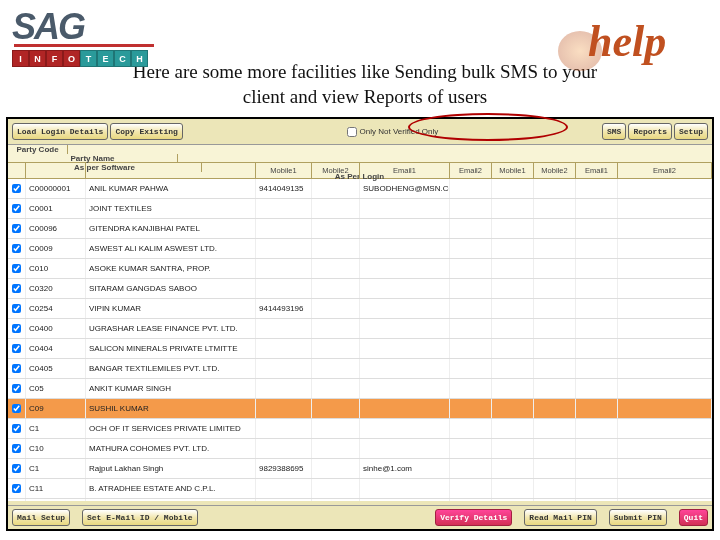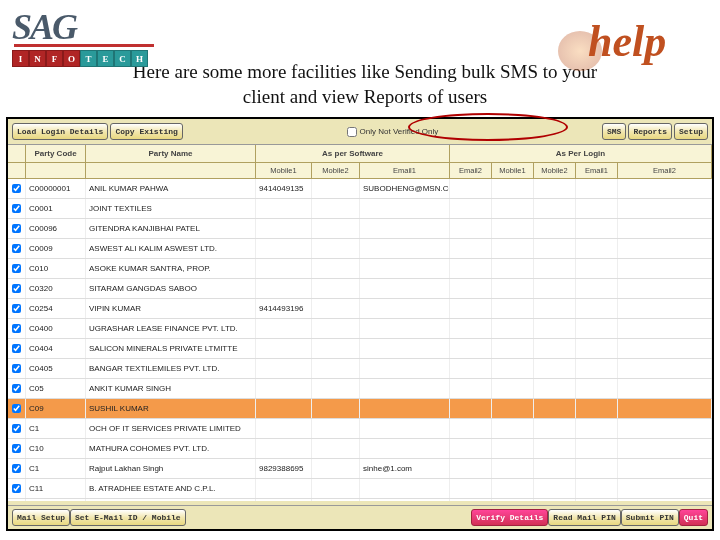--- a/index.html
+++ b/index.html
@@ -1,52 +1,52 @@
 <!DOCTYPE html>
 <html><head>
 <meta charset="utf-8">
 <style>
   * { box-sizing: border-box; margin: 0; padding: 0; }
   body { width: 720px; height: 540px; font-family: Arial, sans-serif; background: #fff; overflow: hidden; }
   .header { position: relative; height: 88px; padding: 6px 12px 0 12px; }
-  .logo { display: inline-block; font-family: Liberation Serif, serif; }
+  .logo { display: inline-block; }
   .logo-sag { font-size: 36px; font-weight: 900; font-style: italic; color: #4a5a6a; letter-spacing: -2px; text-shadow: 1px 1px 0 #fff; }
   .logo-underline { width: 140px; height: 3px; background: #c03030; margin-top: -4px; margin-left: 2px; }
   .logo-sub { margin-top: 3px; display: flex; gap: 0; }
   .sq { width: 17px; height: 17px; display: inline-flex; align-items: center; justify-content: center; font-size: 9px; font-weight: bold; color: #fff; }
   .sq.red { background: #b02525; border: 1px solid #8a1a1a; }
   .sq.teal { background: #2a9a9a; border: 1px solid #1f7575; }
   .help-img { position: absolute; right: 40px; top: 6px; width: 130px; height: 70px; }
   .help-text { font-family: Georgia, serif; font-style: italic; font-size: 44px; font-weight: bold; fill: #c05020; }
   .caption { text-align: center; font-family: Georgia, "Times New Roman", serif; font-size: 19px; line-height: 1.3; color: #111; margin-top: -28px; padding: 0 120px 8px 130px; }
 
   .app-outer { margin: 0 6px; border: 2px solid #000; background: #ece6b8; height: 414px; position: relative; }
   .highlight-oval { position:absolute; right:144px; top:-6px; width:160px; height:28px; border:2px solid #b00000; border-radius:50%; pointer-events:none; z-index:5; }
 
   .topbar { display: flex; align-items: center; gap: 2px; padding: 4px 4px; background: #ece6b8; border-bottom: 1px solid #999; }
   .btn { font-size: 8px; padding: 3px 4px; border: 1px solid #666; border-radius: 3px; background: linear-gradient(#fff,#f2e7b0,#e8d880); cursor: pointer; white-space: nowrap; font-weight: bold; color:#333;font-family:Liberation Mono, monospace; }
   .chk-wrap { display: flex; align-items: center; gap: 3px; font-size: 8px; color:#333; }
   .chk-wrap input { width:10px; height:10px; }
   .spacer { flex: 1; }
 
-  .grid-head1 { display:flex; background:#f8f4d6; border-bottom:1px solid #b0a060; height:18px; align-items:stretch; font-size:8px; font-weight:bold; color:#444; }
+  .grid-head1 { display:flex; background:#f8f4d6; border-bottom:1px solid #b0a060; height:18px; align-items:stretch; font-size:8px; font-weight:bold; color:#444;flex-direction:column; }
   .grid-head2 { display:flex; background:#f8f4d6; border-bottom:1px solid #b0a060; height:16px; align-items:stretch; font-size:7.5px; color:#444; }
   .gh { border-right:1px solid #b0a060; display:flex; align-items:center; justify-content:center; padding:0 2px; }
   .w-chk{width:18px;} .w-code{width:60px;} .w-name{width:170px;}
   .w-m1{width:56px;} .w-m2{width:48px;} .w-e1{width:90px;}
   .w-e2{width:42px;} .w-lm1{width:42px;} .w-lm2{width:42px;} .w-le1{width:42px;} .w-le2{flex:1;}
 
   .grid-body { height: 322px; overflow: hidden; background:#fff; }
   .row { display:flex; height:20px; font-size:8px; border-bottom:1px solid #ddd; color:#222; }
   .row.sel { background:#f49a4a; }
   .cell { border-right:1px solid #eee; display:flex; align-items:center; padding:0 3px; overflow:hidden; white-space:nowrap; }
   .cell.w-chk { justify-content:center; }
   .cell.w-chk input { width:9px; height:9px; }
 
-  .bottombar { position:absolute; bottom:0; left:0; right:0; display:flex; align-items:center; gap:0; padding:3px 4px; background:#ece6b8; border-top:1px solid #999; }
+  .bottombar { position:absolute; bottom:0; left:0; right:0; display:flex; align-items:center; gap:12px; padding:3px 4px; background:#ece6b8; border-top:1px solid #999; }
   .btn.red { background: linear-gradient(#f49,#d23055); color:#fff; border-color:#a02040; }
 </style>
 </head>
 <body>
 
 <div class="header">
   <div class="logo">
     <div class="logo-sag">SAG</div>
     <div class="logo-underline"></div>
     <div class="logo-sub" id="logo-sub">

